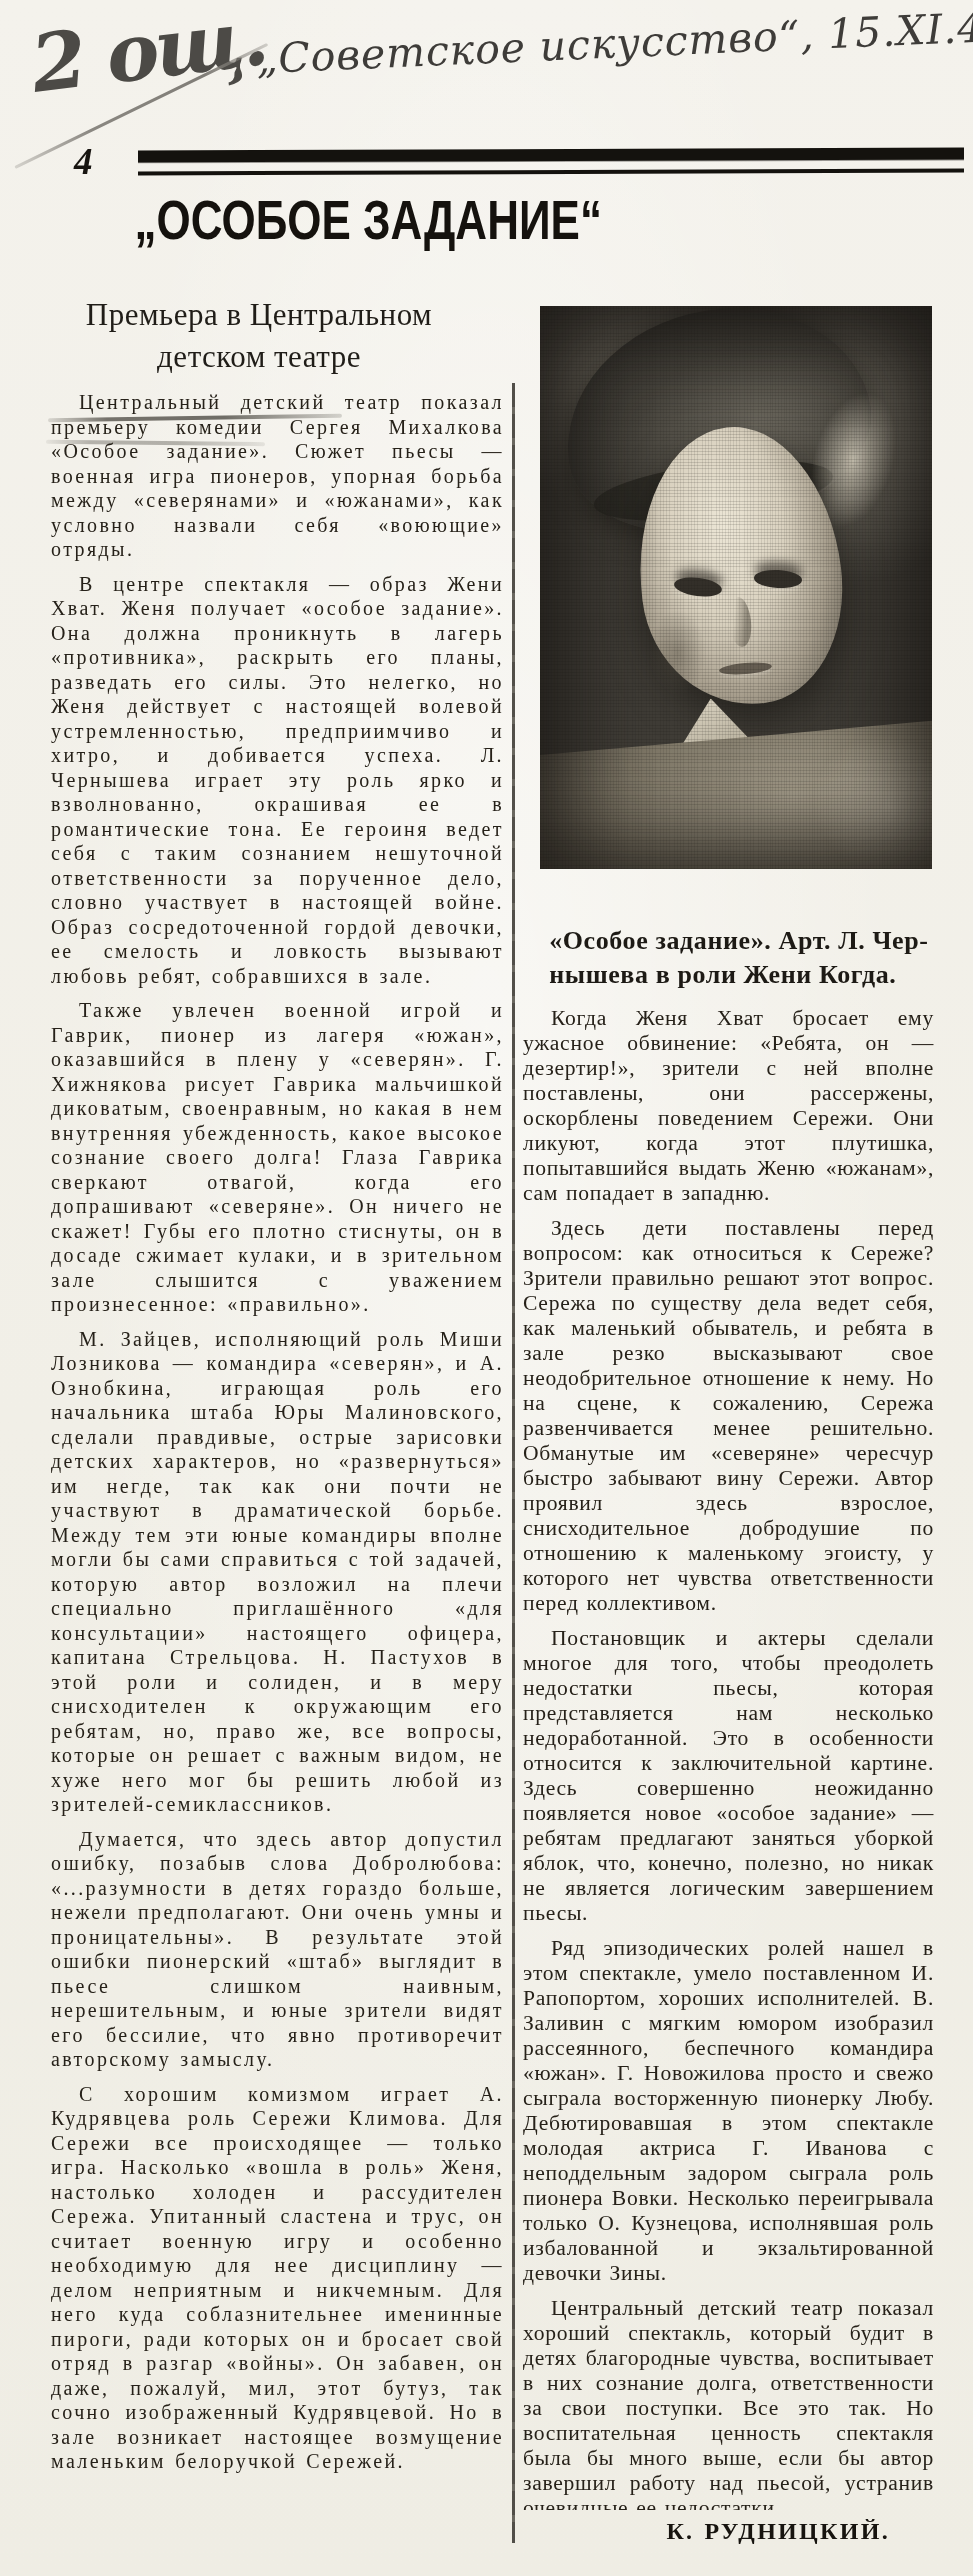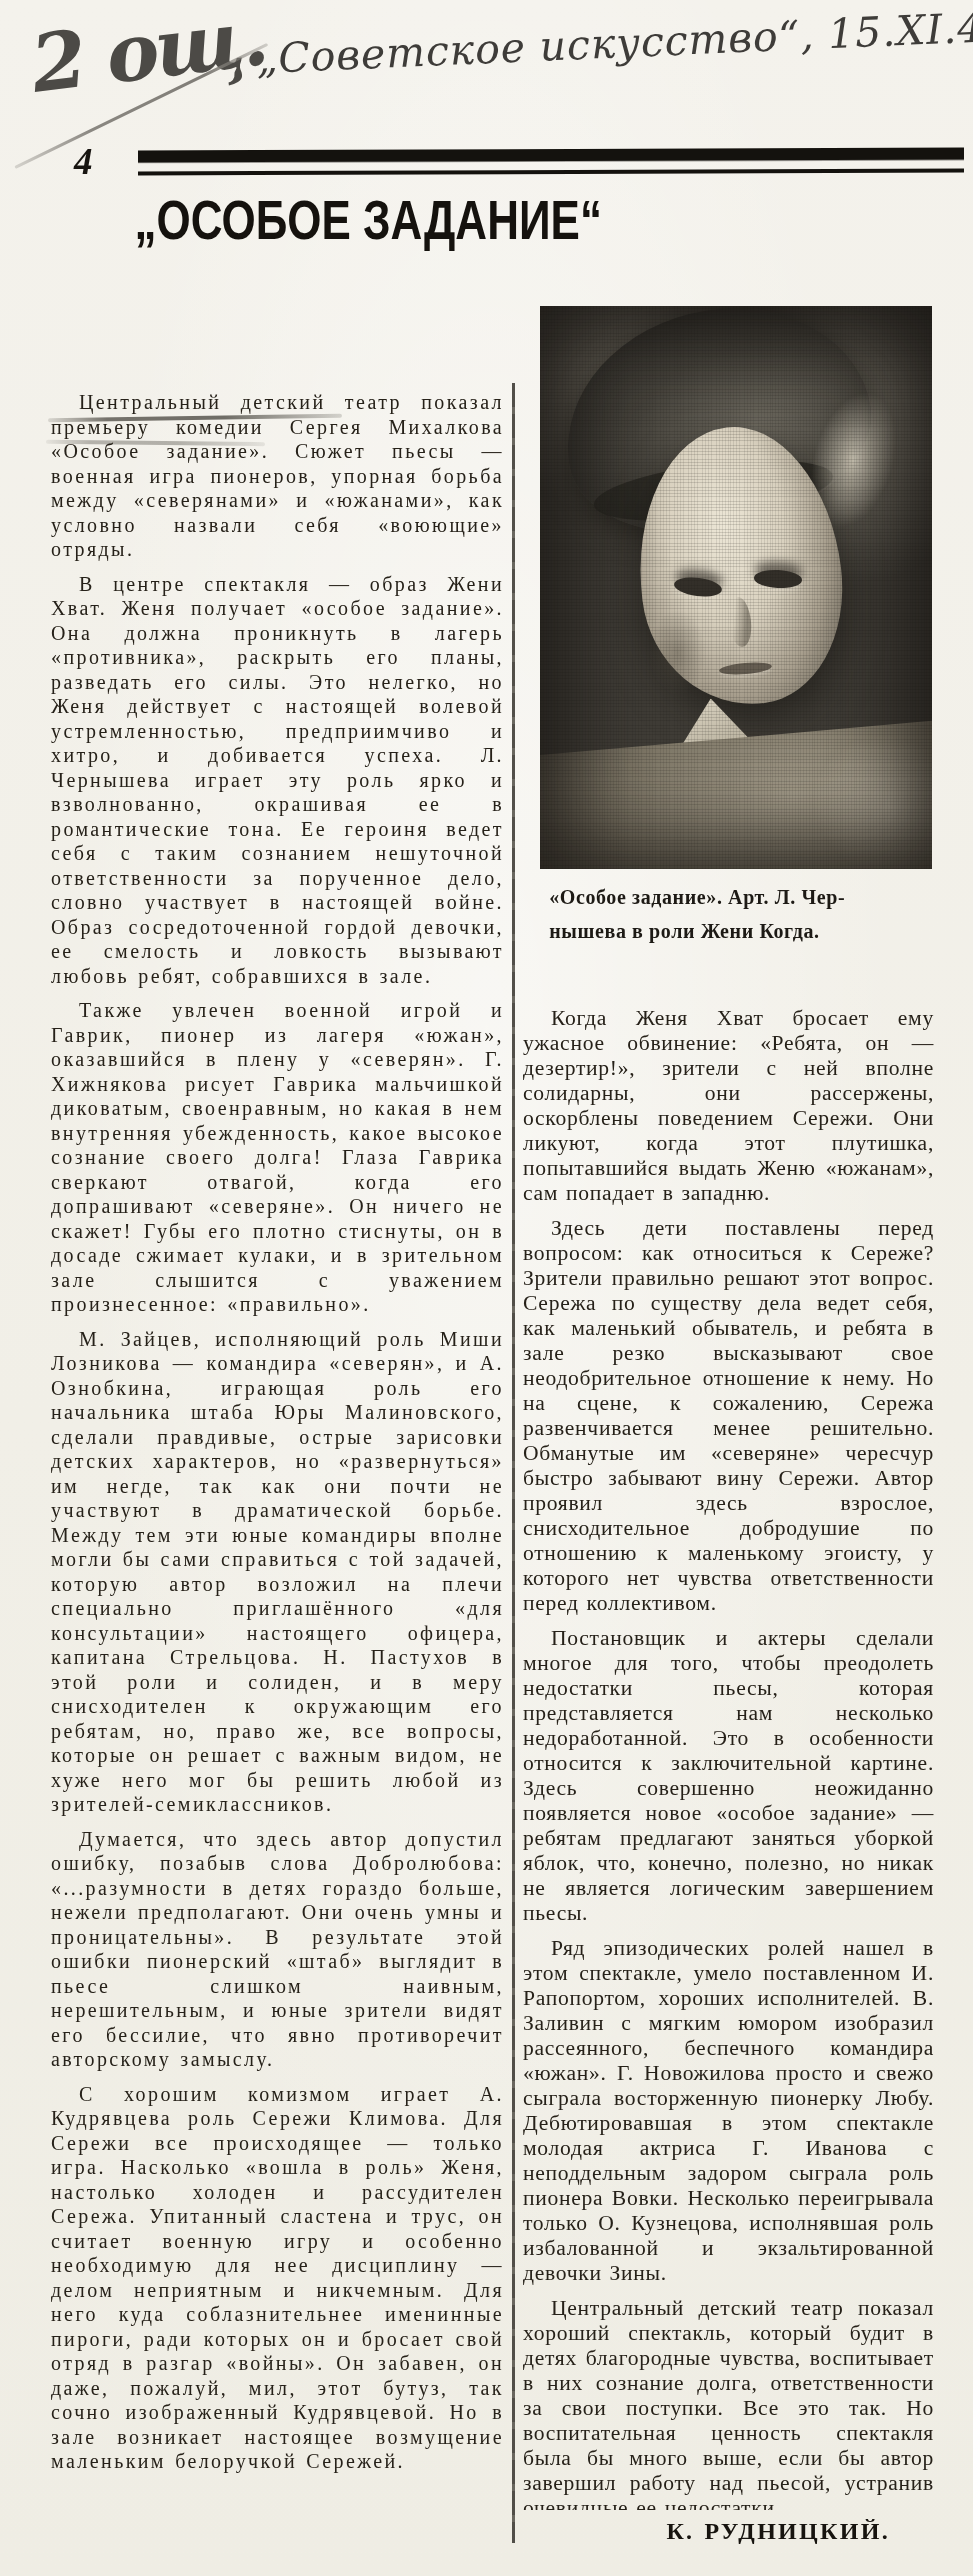--- a/index.html
+++ b/index.html
@@ -113,38 +113,42 @@
     background:radial-gradient(ellipse at 60% 30%, #a69e8c 0%, #7d7666 45%, #4e4940 82%);
     transform:rotate(-5deg);}
   .ph-arm-light{left:272px; top:432px; width:156px; height:138px;
     background:radial-gradient(closest-side, rgba(214,206,188,.6), rgba(214,206,188,0));
     transform:rotate(25deg);}
   .ph-grain{inset:0;
     background:repeating-linear-gradient(0deg, rgba(24,22,18,.14) 0 0.9px, rgba(0,0,0,0) 0.9px 2.8px),
                repeating-linear-gradient(90deg, rgba(24,22,18,.10) 0 0.9px, rgba(0,0,0,0) 0.9px 2.8px);}
   .ph-vignette{inset:0; box-shadow:inset 0 0 87px 24px rgba(18,16,13,.78);}
   .caption{
-    position:absolute; left:540px; top:880px; width:392px;
-    font-weight:bold; font-size:20px; line-height:34px; letter-spacing:0.6px; color:#1d1a15;
+    position:absolute; left:540px; top:924px; width:392px;
+    font-weight:bold; font-size:26px; line-height:34px; letter-spacing:0.6px; color:#1d1a15;
   }
   .caption span{display:block; padding-left:9.2px;}
 </style>
 </head>
 <body>
 
 <div class="page">
 
   <div class="hand-note">2 ощ.</div>
   <div class="pencil-diagonal"></div>
   <div class="hand-title">„Советское искусство“, 15.XI.46.</div>
   <div class="page-num">4</div>
   <div class="rule rule-thick"></div>
   <div class="rule rule-thin"></div>
 
   <h1 class="headline">„ОСОБОЕ ЗАДАНИЕ“</h1>
+  <h2 class="subhead">
+    <span>Премьера в Центральном</span>
+    <span>детском театре</span>
+  </h2>
 
   <div class="pencil-underline u1"></div>
   <div class="pencil-underline u2"></div>
   <div class="col-divider"></div>
 
   <section class="left-col bodycol">
     <p>Центральный детский театр показал премьеру комедии Сергея Михалкова «Особое задание». Сюжет пьесы — военная игра пионеров, упорная борьба между «северянами» и «южанами», как условно назвали себя «воюющие» отряды.</p>
     <p>В центре спектакля — образ Жени Хват. Женя получает «особое задание». Она должна проникнуть в лагерь «противника», раскрыть его планы, разведать его силы. Это нелегко, но Женя действует с настоящей волевой устремленностью, предприимчиво и хитро, и добивается успеха. Л. Чернышева играет эту роль ярко и взволнованно, окрашивая ее в романтические тона. Ее героиня ведет себя с таким сознанием нешуточной ответственности за порученное дело, словно участвует в настоящей войне. Образ сосредоточенной гордой девочки, ее смелость и ловкость вызывают любовь ребят, собравшихся в зале.</p>
     <p>Также увлечен военной игрой и Гаврик, пионер из лагеря «южан», оказавшийся в плену у «северян». Г. Хижнякова рисует Гаврика мальчишкой диковатым, своенравным, но какая в нем внутренняя убежденность, какое высокое сознание своего долга! Глаза Гаврика сверкают отвагой, когда его допрашивают «северяне». Он ничего не скажет! Губы его плотно стиснуты, он в досаде сжимает кулаки, и в зрительном зале слышится с уважением произнесенное: «правильно».</p>
     <p>М. Зайцев, исполняющий роль Миши Лозникова — командира «северян», и А. Ознобкина, играющая роль его начальника штаба Юры Малиновского, сделали правдивые, острые зарисовки детских характеров, но «развернуться» им негде, так как они почти не участвуют в драматической борьбе. Между тем эти юные командиры вполне могли бы сами справиться с той задачей, которую автор возложил на плечи специально приглашённого «для консультации» настоящего офицера, капитана Стрельцова. Н. Пастухов в этой роли и солиден, и в меру снисходителен к окружающим его ребятам, но, право же, все вопросы, которые он решает с важным видом, не хуже него мог бы решить любой из зрителей-семиклассников.</p>
@@ -171,21 +175,21 @@
     <div class="ph-vignette"></div>
   </figure>
 
   <div class="caption">
     <span>«Особое задание». Арт. Л. Чер-</span>
     <span>нышева в роли Жени Когда.</span>
   </div>
 
   <section class="right-col">
     <div class="rc-text bodycol">
-      <p>Когда Женя Хват бросает ему ужасное обвинение: «Ребята, он — дезертир!», зрители с ней вполне солидарны, они рассержены, оскорблены поведением Сережи. Они ликуют, когда этот плутишка, попытавшийся выдать Женю «южанам», сам попадает в западню.</p>
+      <p>Когда Женя Хват бросает ему ужасное обвинение: «Ребята, он — дезертир!», зрители с ней вполне поставлены, они рассержены, оскорблены поведением Сережи. Они ликуют, когда этот плутишка, попытавшийся выдать Женю «южанам», сам попадает в западню.</p>
       <p>Здесь дети поставлены перед вопросом: как относиться к Сереже? Зрители правильно решают этот вопрос. Сережа по существу дела ведет себя, как маленький обыватель, и ребята в зале резко высказывают свое неодобрительное отношение к нему. Но на сцене, к сожалению, Сережа развенчивается менее решительно. Обманутые им «северяне» чересчур быстро забывают вину Сережи. Автор проявил здесь взрослое, снисходительное добродушие по отношению к маленькому эгоисту, у которого нет чувства ответственности перед коллективом.</p>
       <p>Постановщик и актеры сделали многое для того, чтобы преодолеть недостатки пьесы, которая представляется нам несколько недоработанной. Это в особенности относится к заключительной картине. Здесь совершенно неожиданно появляется новое «особое задание» — ребятам предлагают заняться уборкой яблок, что, конечно, полезно, но никак не является логическим завершением пьесы.</p>
       <p>Ряд эпизодических ролей нашел в этом спектакле, умело поставленном И. Рапопортом, хороших исполнителей. В. Заливин с мягким юмором изобразил рассеянного, беспечного командира «южан». Г. Новожилова просто и свежо сыграла восторженную пионерку Любу. Дебютировавшая в этом спектакле молодая актриса Г. Иванова с неподдельным задором сыграла роль пионера Вовки. Несколько переигрывала только О. Кузнецова, исполнявшая роль избалованной и экзальтированной девочки Зины.</p>
       <p>Центральный детский театр показал хороший спектакль, который будит в детях благородные чувства, воспитывает в них сознание долга, ответственности за свои поступки. Все это так. Но воспитательная ценность спектакля была бы много выше, если бы автор завершил работу над пьесой, устранив очевидные ее недостатки.</p>
     </div>
     <div class="byline">К. РУДНИЦКИЙ.</div>
   </section>
 
 </div>
 

